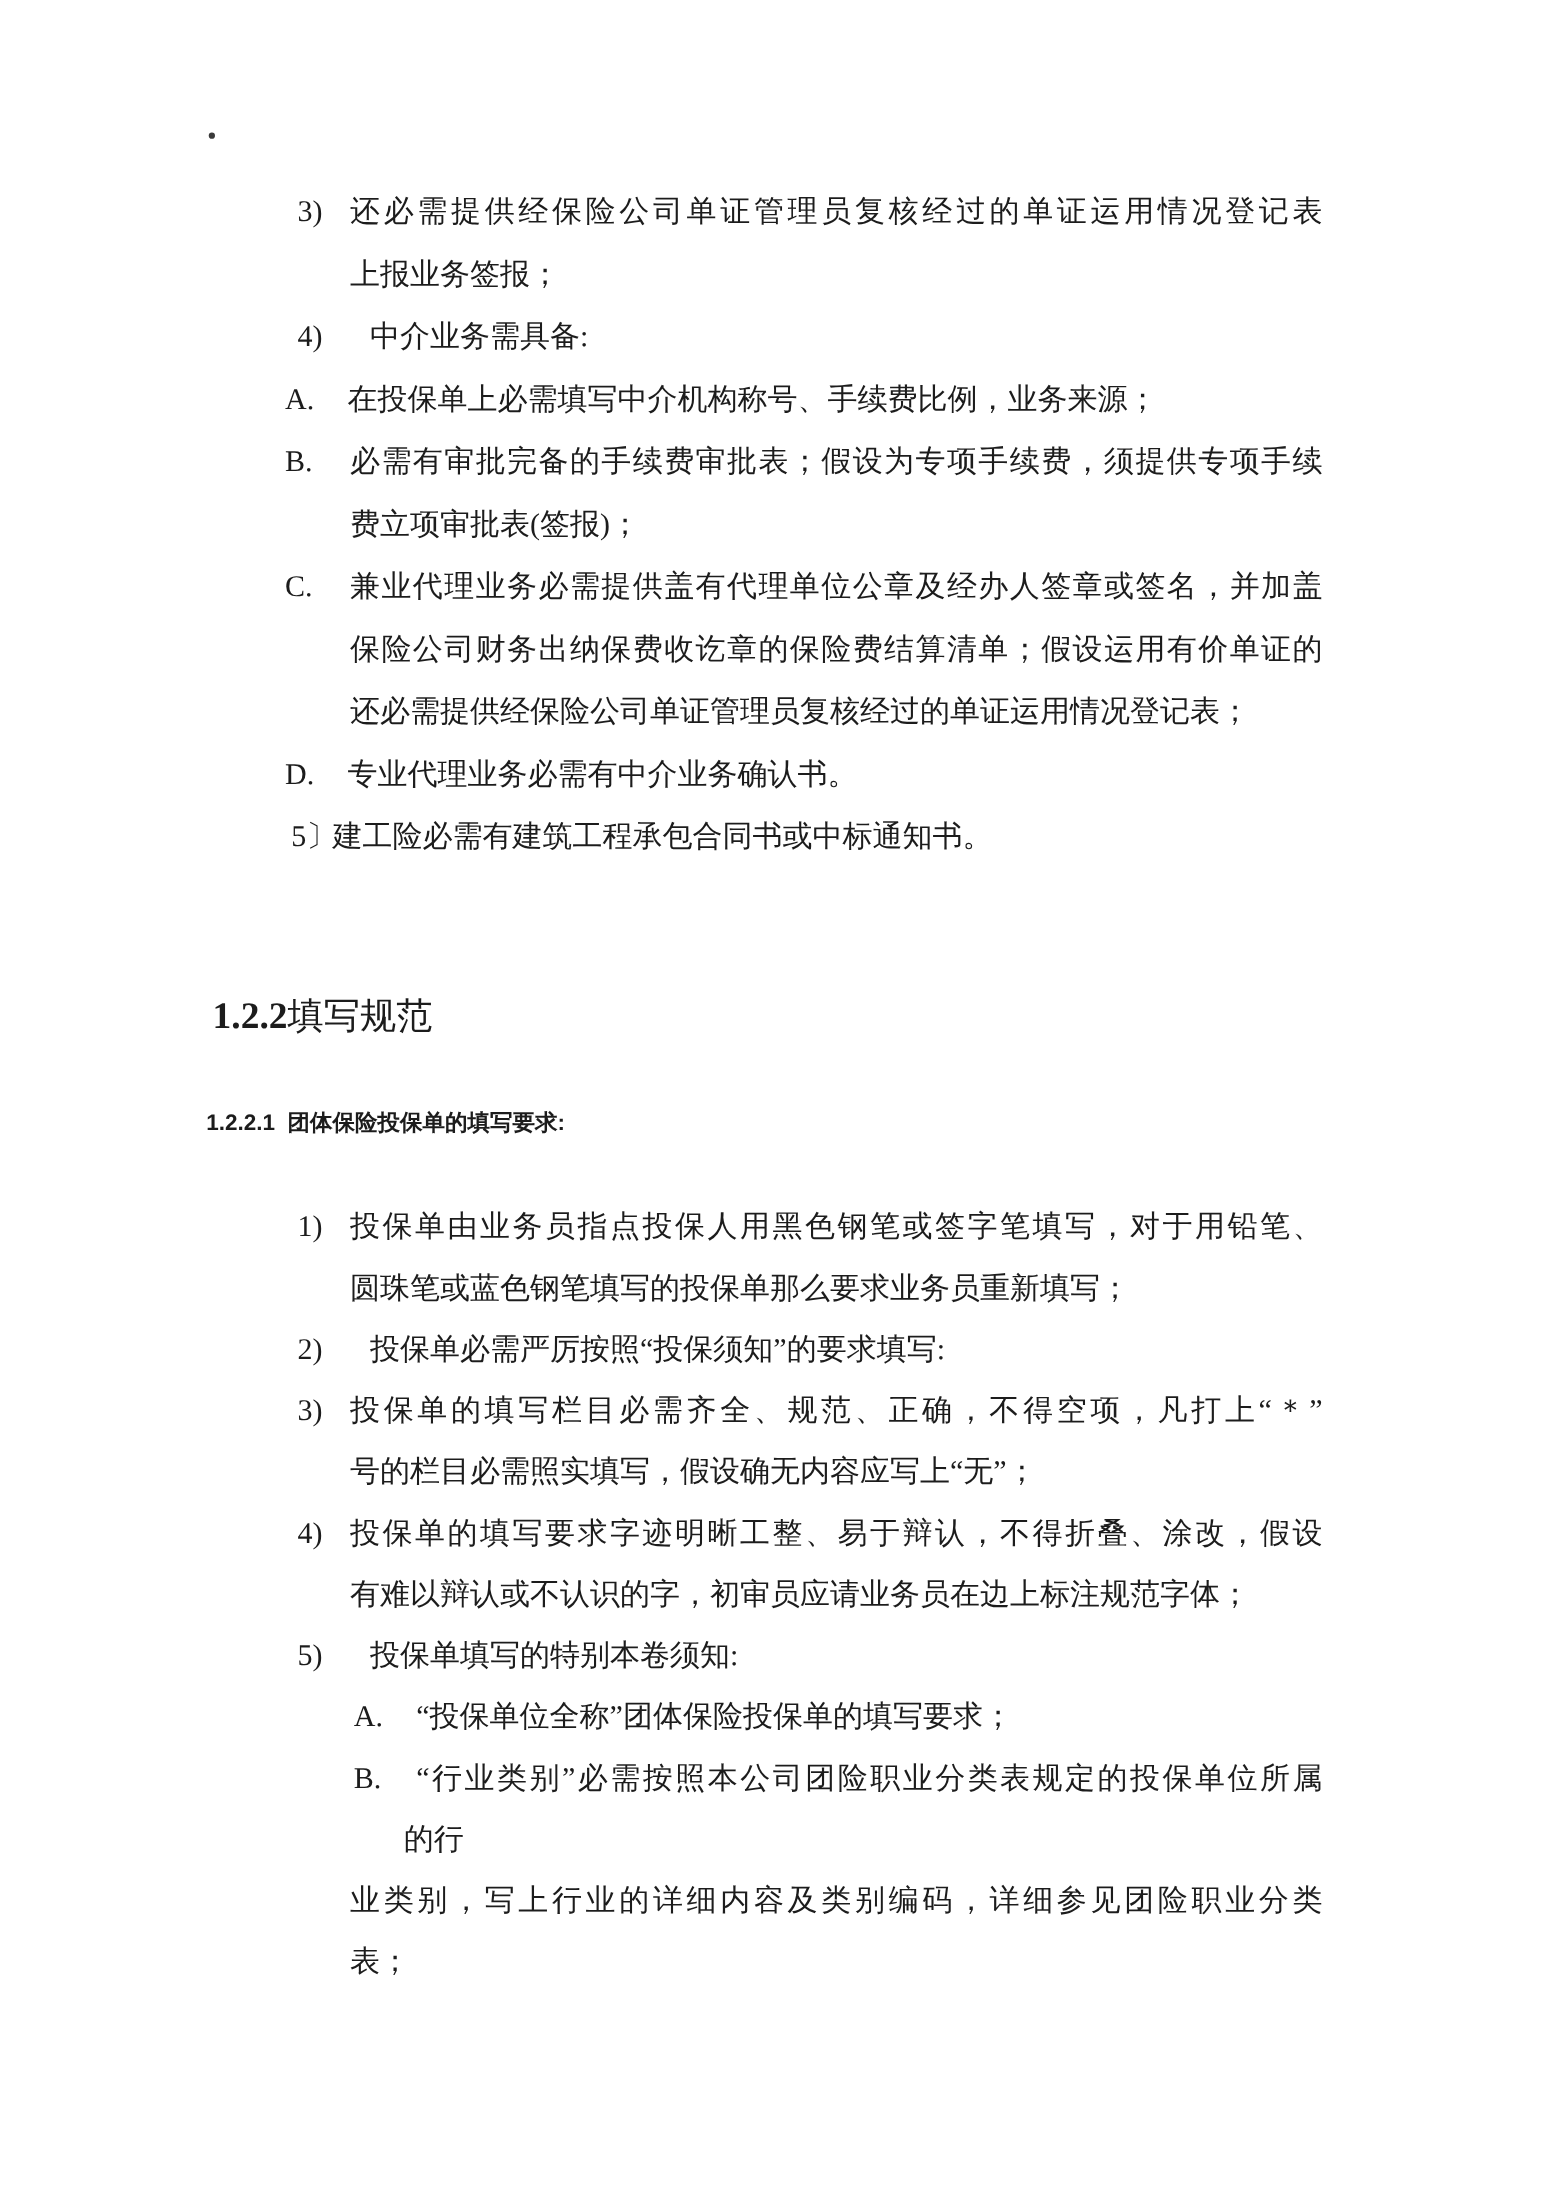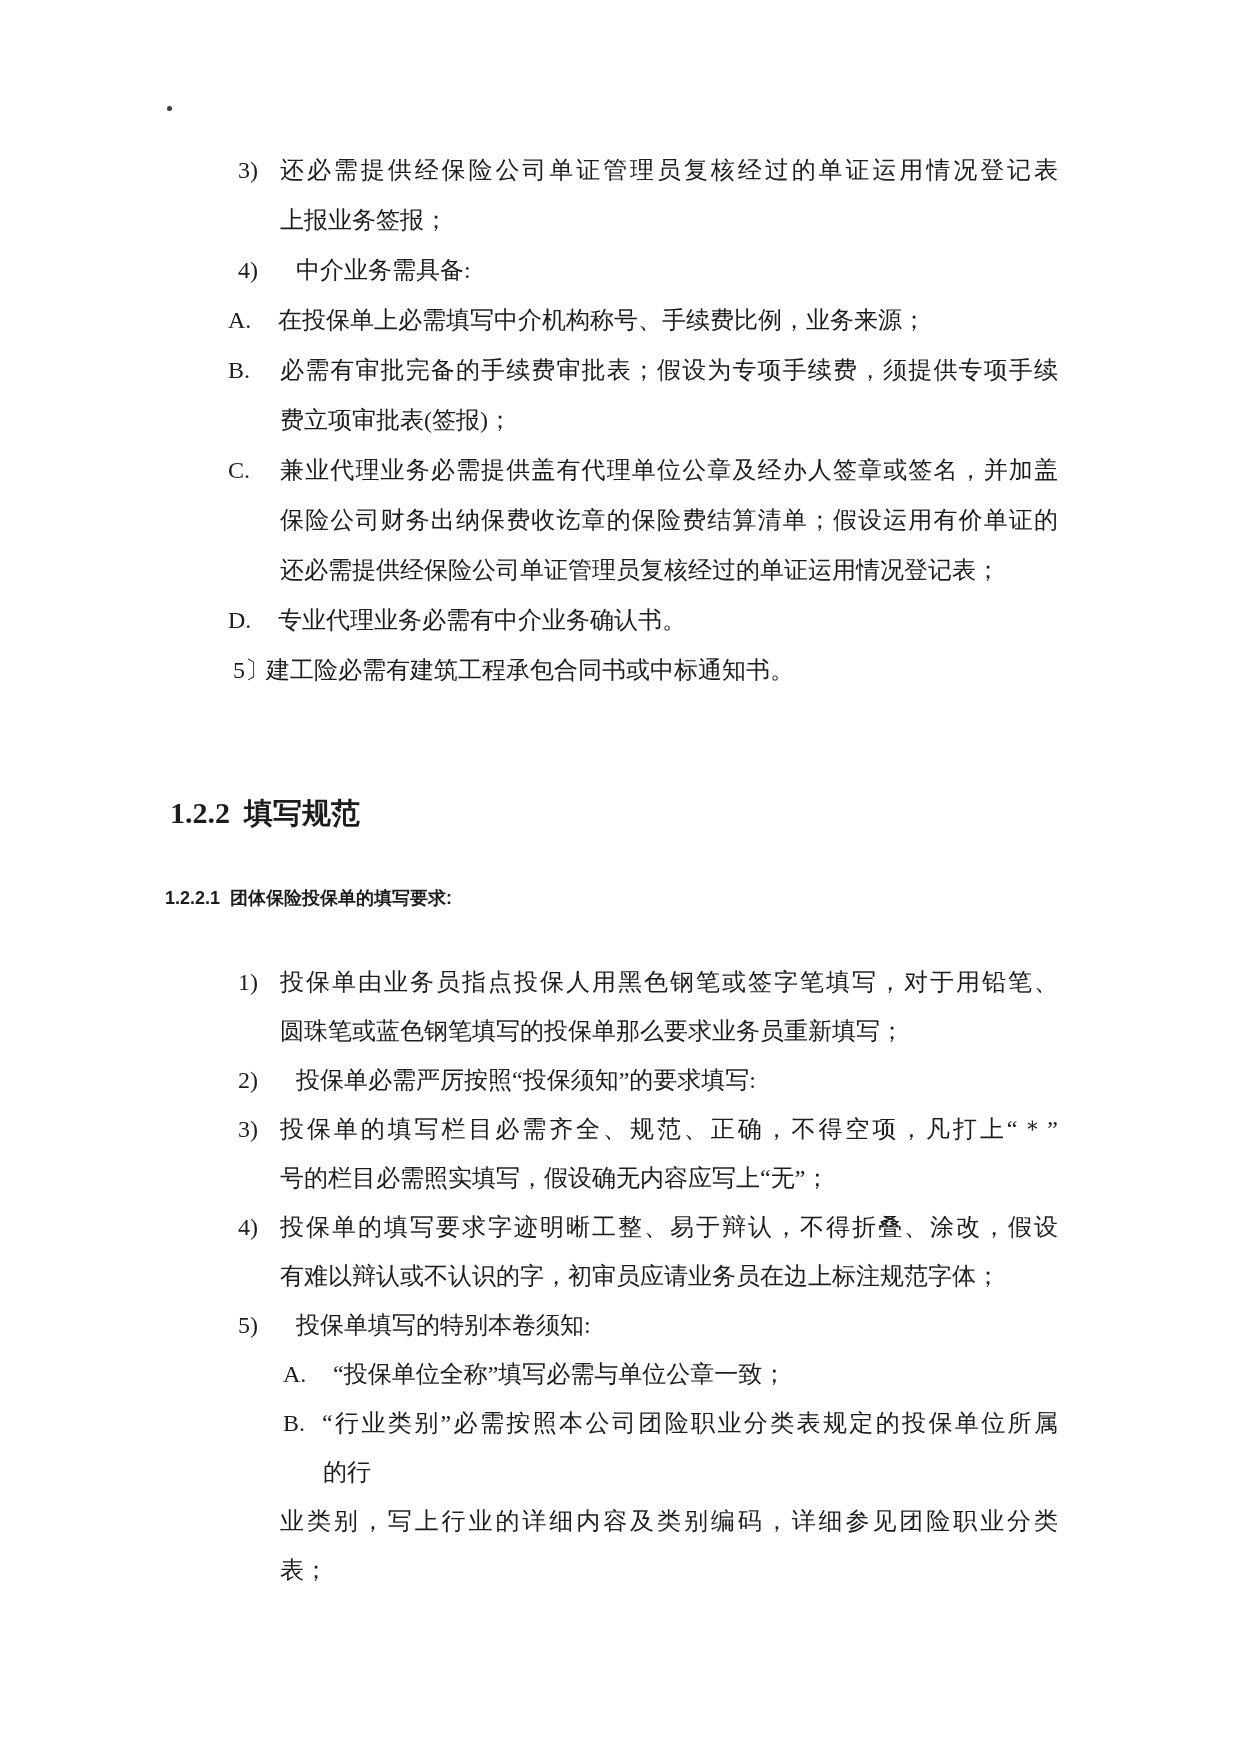--- a/index.html
+++ b/index.html
@@ -34,32 +34,32 @@
   .kind-contsub .txt{left:323px;}
   .kind-num5 .lbl{left:233px;}
   .kind-num5 .txt{left:266px;}
   .fill .txt{
     left:280px;right:182px;
     white-space:normal;
     text-align:justify;
     text-align-last:justify;
     text-justify:inter-character;
   }
-  .kind-sub.fill .txt{left:322px;}
+  .kind-sub.fill .txt{left:333px;}
   .heading-1{
     position:absolute;left:170px;top:790px;
     height:46px;line-height:46px;white-space:nowrap;
   }
   .heading-1 .h-num{
     font-family:"Liberation Serif","DejaVu Serif",serif;
     font-weight:bold;font-size:30px;
   }
   .heading-1 .h-title{
     font-family:"Liberation Sans","DejaVu Sans",sans-serif;
-    font-weight:bold;font-size:29px;margin-left:14px;
+    font-weight:normal;font-size:29px;margin-left:0;
   }
   .heading-2{
     position:absolute;left:165px;top:878px;
     height:40px;line-height:40px;white-space:nowrap;
     font-family:"Liberation Sans","DejaVu Sans",sans-serif;
     font-weight:bold;font-size:18px;
   }
   .heading-2 .h-title{margin-left:10px;}
 </style>
 </head>
@@ -154,21 +154,21 @@
       <div class="line kind-cont">
 
         <span class="txt">有难以辩认或不认识的字，初审员应请业务员在边上标注规范字体；</span>
       </div>
       <div class="line kind-num">
         <span class="lbl">5)</span>
         <span class="txt">投保单填写的特别本卷须知:</span>
       </div>
       <div class="line kind-sub">
         <span class="lbl">A.</span>
-        <span class="txt">“投保单位全称”填写必需与单位公章一致；</span>
+        <span class="txt">“投保单位全称”团体保险投保单的填写要求；</span>
       </div>
       <div class="line kind-sub fill">
         <span class="lbl">B.</span>
         <span class="txt">“行业类别”必需按照本公司团险职业分类表规定的投保单位所属</span>
       </div>
       <div class="line kind-contsub">
 
         <span class="txt">的行</span>
       </div>
       <div class="line kind-cont fill">

